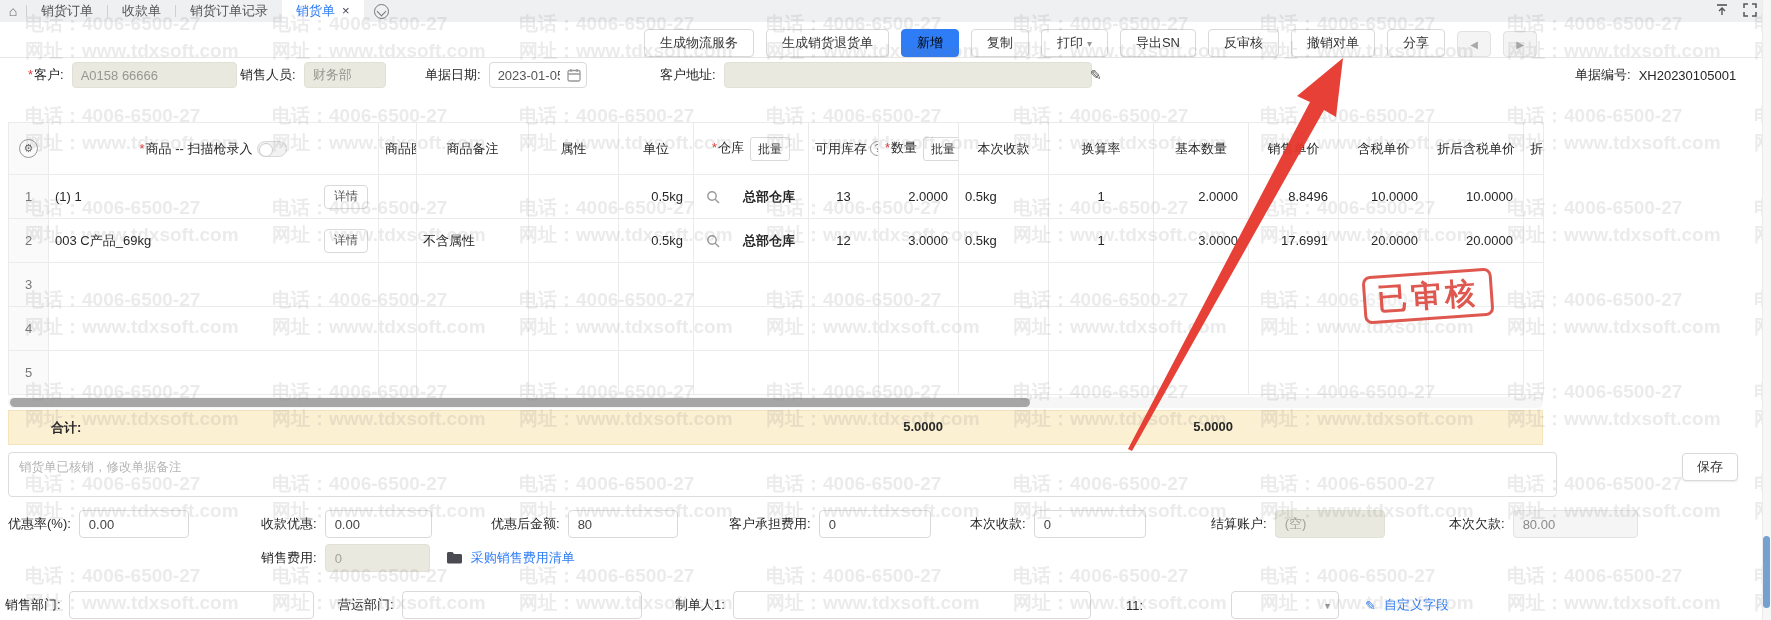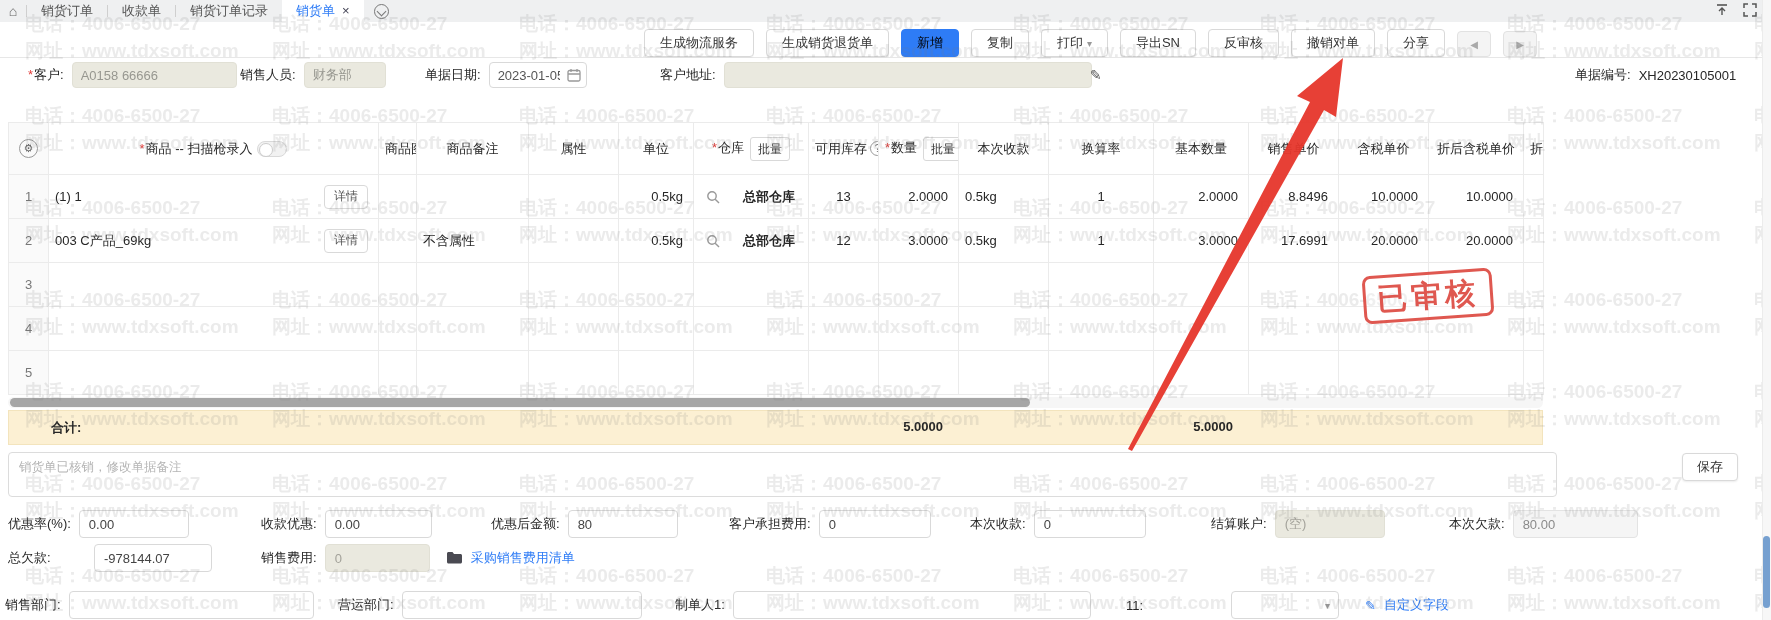--- a/index.html
+++ b/index.html
@@ -377,24 +377,20 @@
     </div>
     <div class="fgroup" style="left:1211px;top:507px">
       <span>结算账户:</span>
       <input class="f-inp dis" style="width: 110px;" readonly="" value="(空)">
     </div>
     <div class="fgroup" style="left:1449px;top:507px">
       <span>本次欠款:</span>
       <input class="f-inp ro" style="width: 125px;" readonly="" value="80.00">
     </div>
 
-    <div class="fgroup" style="left:8px;top:541px">
-      <span style="width:78px">总欠款:</span>
-      <input class="f-inp" style="width: 118px;" value="-978144.07">
-    </div>
     <div class="fgroup" style="left:261px;top:541px">
       <span>销售费用:</span>
       <input class="f-inp dis" style="width: 105px;" readonly="" value="0">
       <svg class="icon" width="17" height="14" viewBox="0 0 17 14" style="margin-left:8px">
         <path d="M1 2.5C1 1.7 1.7 1 2.5 1h4l1.5 2h6.5c.8 0 1.5.7 1.5 1.5V11c0 .8-.7 1.5-1.5 1.5h-12C1.7 12.5 1 11.8 1 11V2.5z" fill="#4a4a52"></path>
       </svg>
       <span class="blue-link">采购销售费用清单</span>
     </div>
 
     <div class="fgroup" style="left:5px;top:588px">

